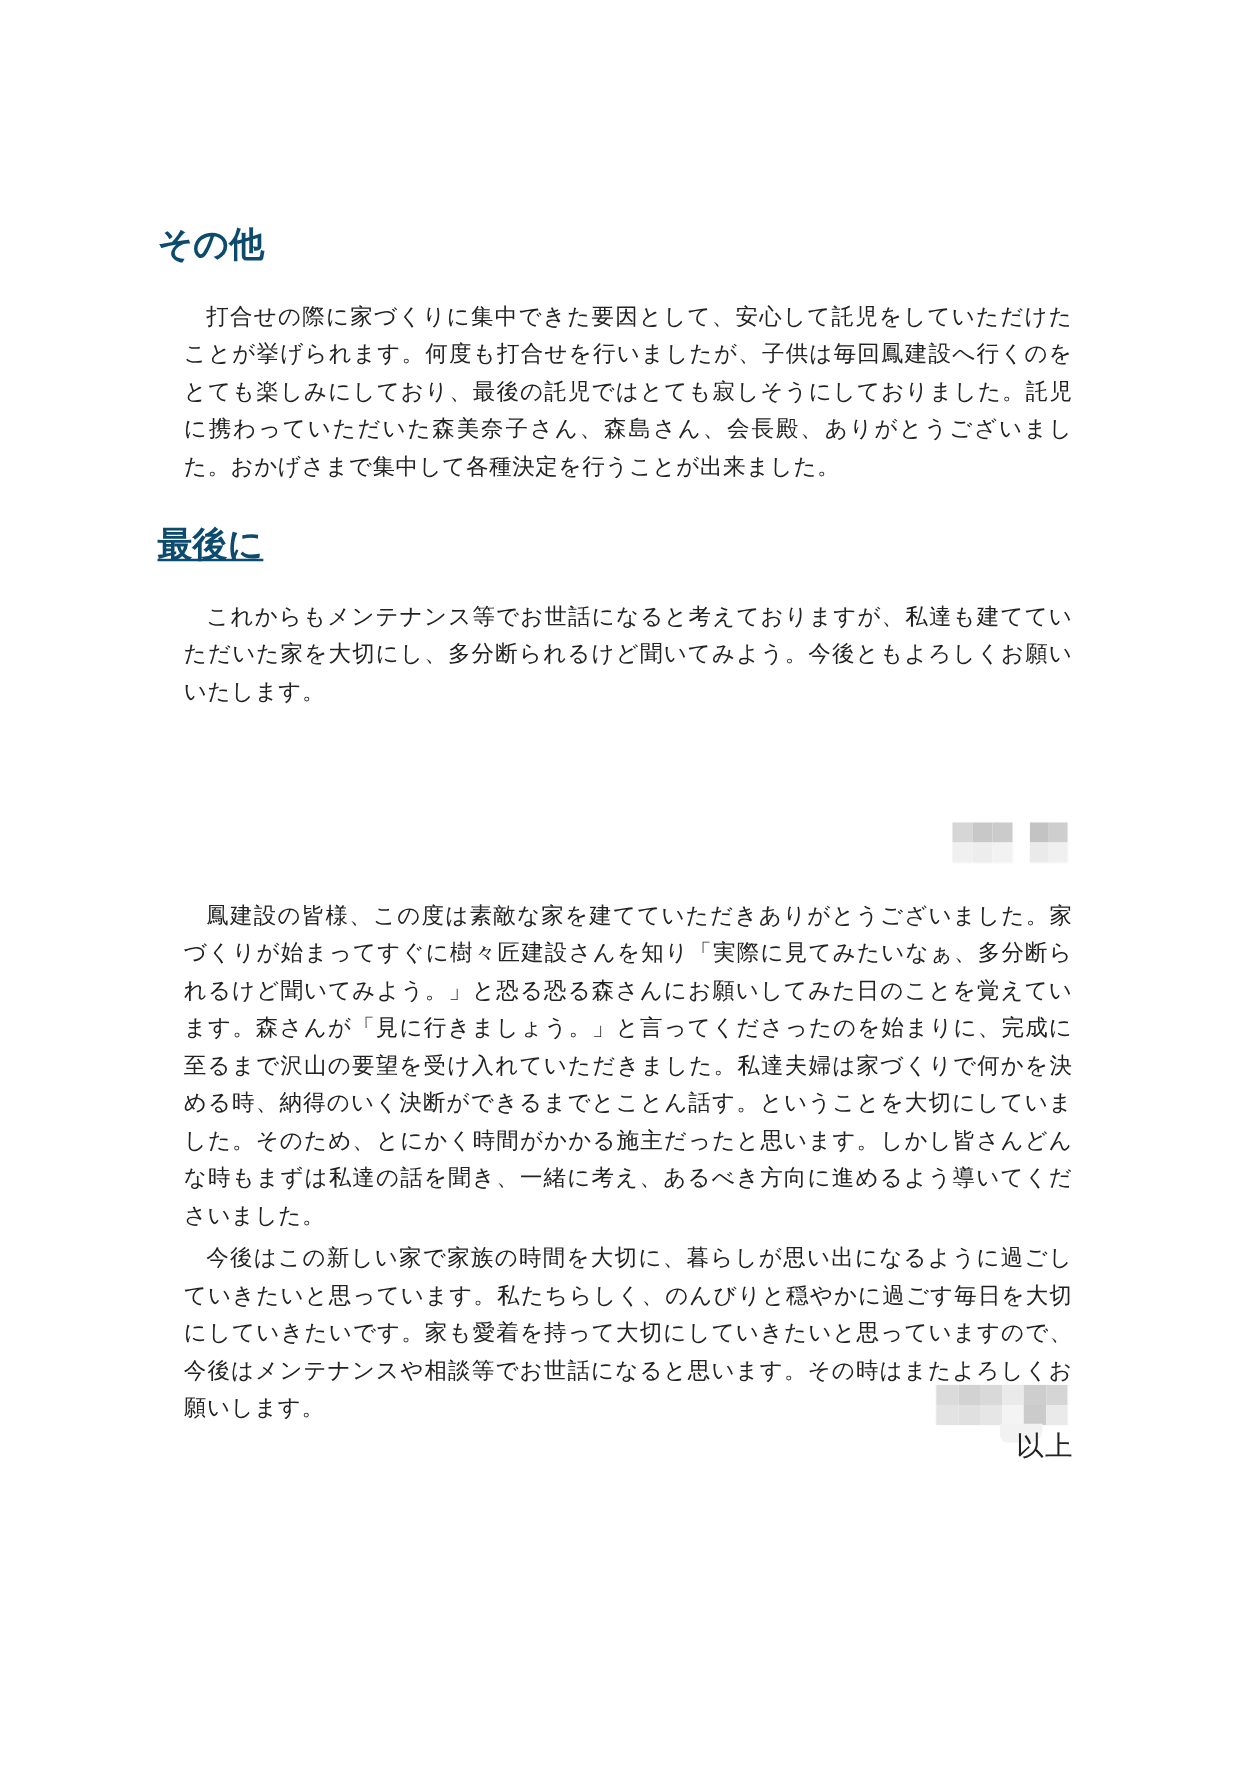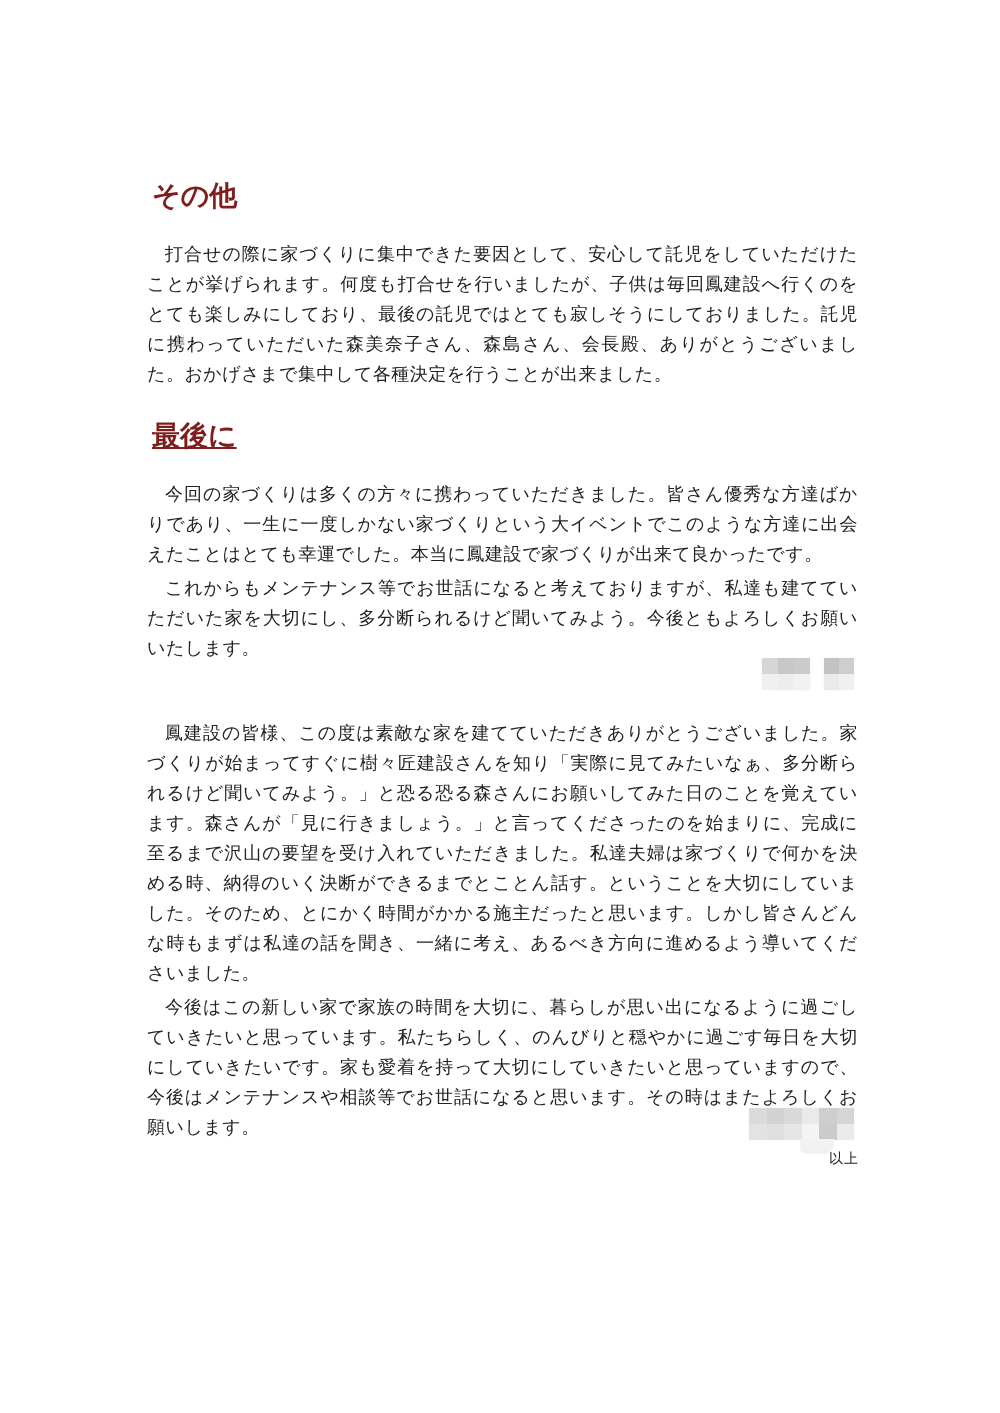--- a/index.html
+++ b/index.html
@@ -8,27 +8,27 @@
     position: relative;
     width: 1000px;
     height: 1413px;
     background: #ffffff;
     overflow: hidden;
     font-family: "DejaVu Serif", "Liberation Serif", serif;
     color: #222222;
   }
   .heading {
     position: absolute;
-    left: 152px;
+    left: 126px;
     margin: 0;
     font-family: "DejaVu Sans", "Liberation Sans", sans-serif;
     font-weight: 700;
     font-size: 28px;
     line-height: 1;
-    color: #7f1d1d;
+    color: #0c4a6e;
     letter-spacing: 0px;
   }
   .hd1 { top: 182px; }
   .hd2 { top: 422px; text-decoration: underline; }
   .body-block {
     position: absolute;
     left: 143px;
     width: 719px;
     font-size: 18px;
     line-height: 30px;
@@ -60,41 +60,40 @@
     width: 34px;
     height: 15px;
     background: #f2f2f2;
     border-radius: 0 0 10px 6px;
   }
   .closing {
     position: absolute;
     left: 143px;
     top: 1143px;
     width: 716px;
-    font-size: 14px;
+    font-size: 22px;
     line-height: 30px;
     text-align: right;
     letter-spacing: 1px;
   }
 </style>
 </head>
 <body>
 
 <div class="page">
 
   <h1 class="heading hd1">その他</h1>
 
   <div class="body-block p1">
     <p>打合せの際に家づくりに集中できた要因として、安心して託児をしていただけたことが挙げられます。何度も打合せを行いましたが、子供は毎回鳳建設へ行くのをとても楽しみにしており、最後の託児ではとても寂しそうにしておりました。託児に携わっていただいた森美奈子さん、森島さん、会長殿、ありがとうございました。おかげさまで集中して各種決定を行うことが出来ました。</p>
   </div>
 
   <h1 class="heading hd2">最後に</h1>
 
   <div class="body-block p2">
-    <p>今回の家づくりは多くの方々に携わっていただきました。皆さん優秀な方達ばかりであり、一生に一度しかない家づくりという大イベントでこのような方達に出会えたことはとても幸運でした。本当に鳳建設で家づくりが出来て良かったです。</p>
     <p>これからもメンテナンス等でお世話になると考えておりますが、私達も建てていただいた家を大切にし、多分断られるけど聞いてみよう。今後ともよろしくお願いいたします。</p>
   </div>
 
   <div class="sig sig1">
     <div class="mosaic" style="grid-template-columns: repeat(3, 16px);">
         <div style="width: 16px; height: 16px; background: rgb(214, 214, 214);"></div>
         <div style="width: 16px; height: 16px; background: rgb(200, 200, 200);"></div>
         <div style="width: 16px; height: 16px; background: rgb(203, 203, 203);"></div>
         <div style="width: 16px; height: 16px; background: rgb(240, 240, 240);"></div>
         <div style="width: 16px; height: 16px; background: rgb(237, 237, 237);"></div>

